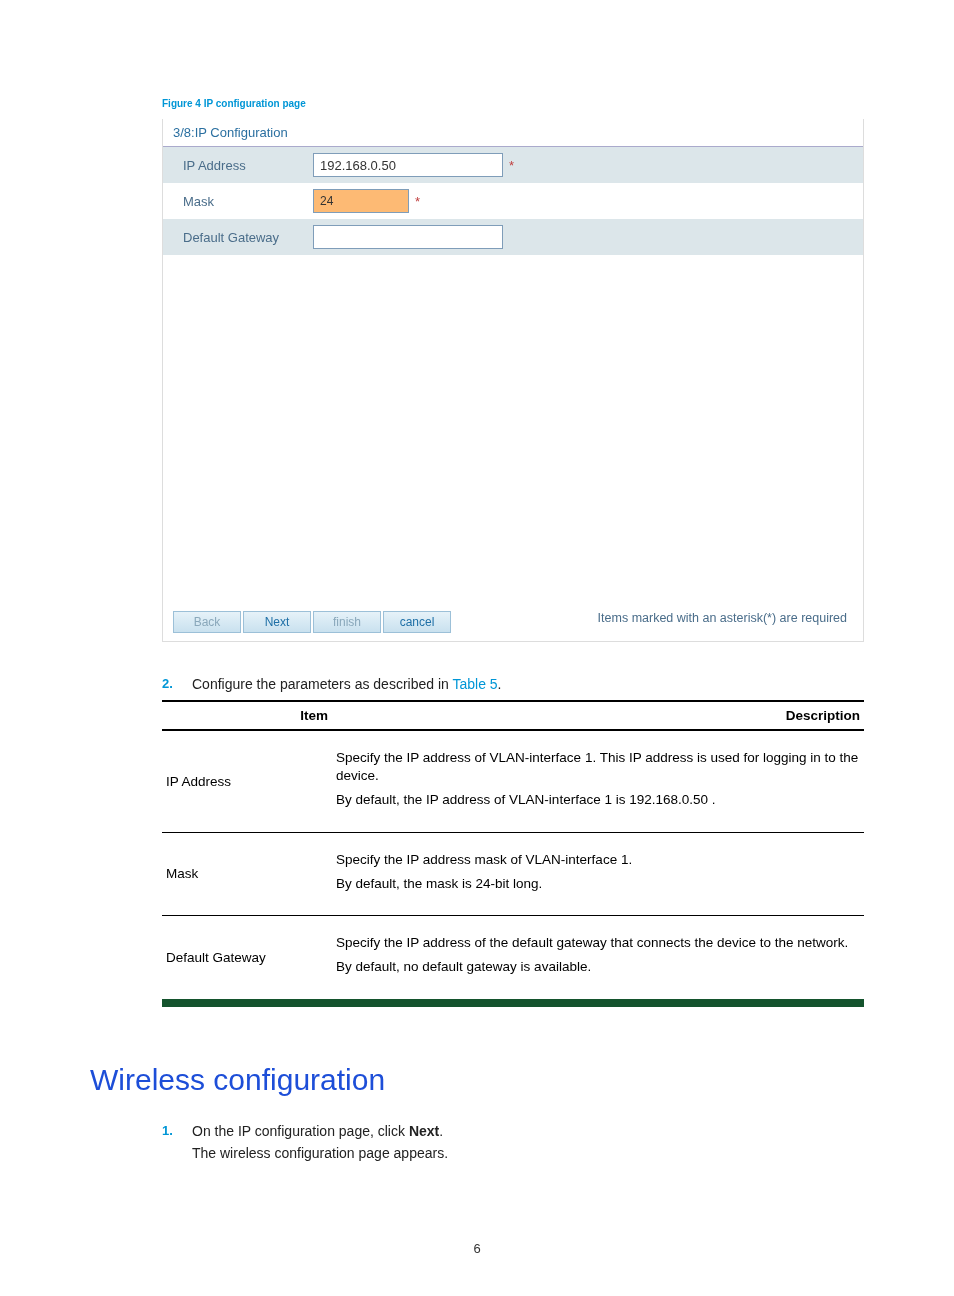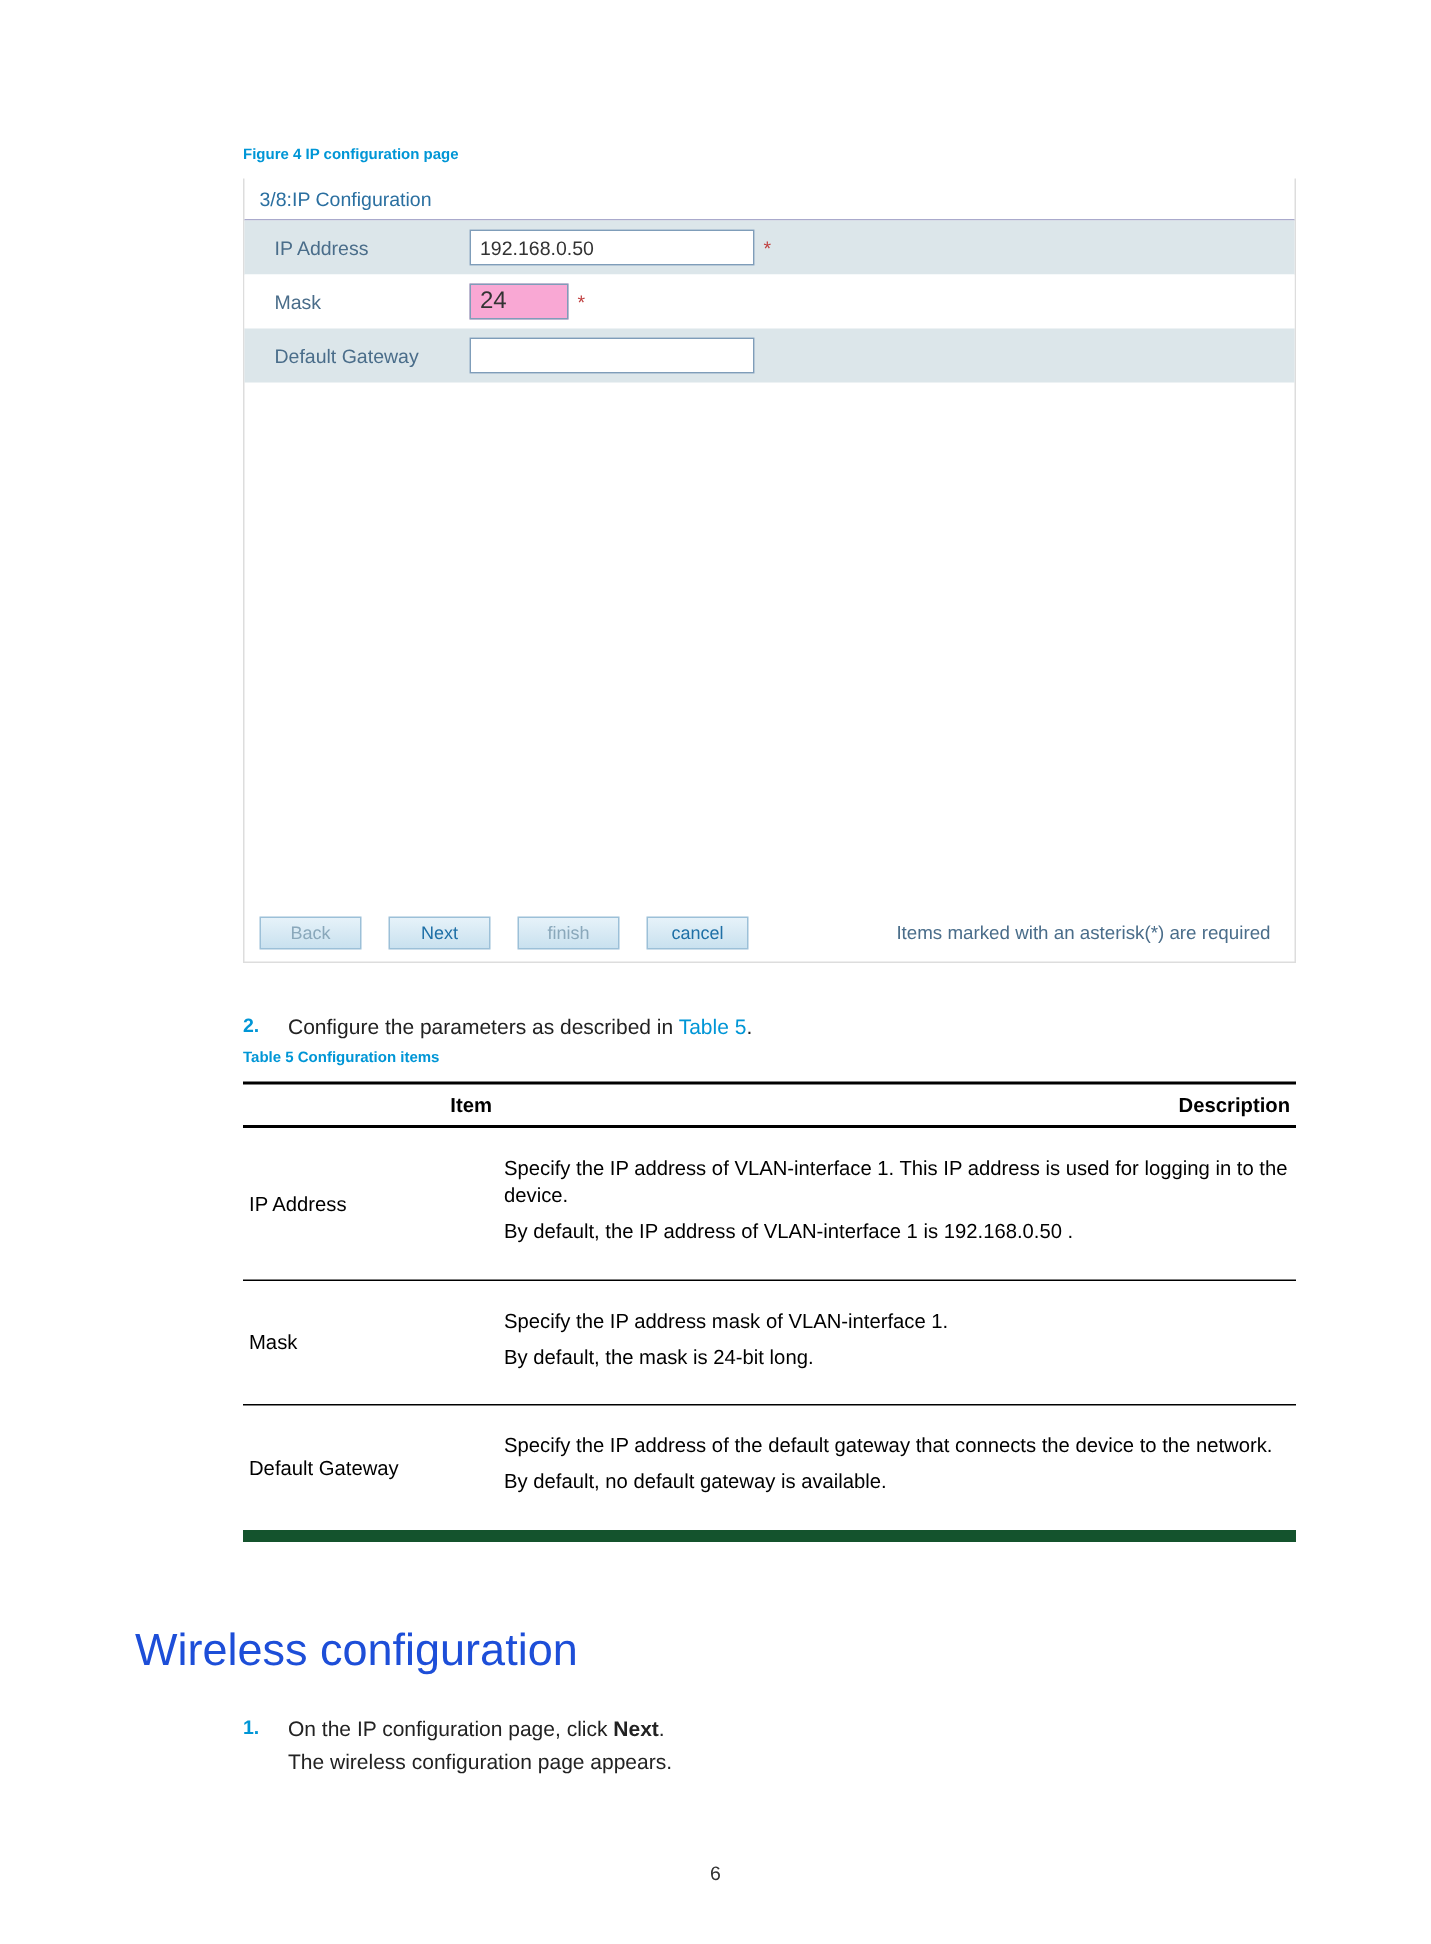--- a/index.html
+++ b/index.html
@@ -60,39 +60,39 @@
     .ss-input-lg {
       width: 190px;
       height: 24px;
       border: 1px solid #7f9db9;
       background: #fff;
       padding: 2px 6px;
       color: #333;
       font-size: 13px;
     }
     .ss-input-sm {
-      width: 66px;
+      width: 96px;
       height: 24px;
       border: 1px solid #7f9db9;
-      background: #f9a8d4;
+      background: #fdba74;
       padding: 2px 6px;
       color: #333;
-      font-size: 16px;
+      font-size: 12px;
     }
     .ast {
       color: #c04040;
       margin-left: 6px;
       display: inline-block;
       vertical-align: middle;
     }
     .ss-footer {
       display: flex;
-      align-items: center;
+      align-items: flex-start;
       padding: 4px 10px 8px 10px;
-      gap: 18px;
+      gap: 2px;
     }
     .wiz-btn {
       width: 68px;
       height: 22px;
       border: 1px solid #9cc0d8;
       background: linear-gradient(#e6f2f9, #c9e1ef);
       color: #1e6fa6;
       font-size: 12px;
       text-align: center;
       line-height: 18px;
@@ -199,21 +199,20 @@
       </div>
     </div>
 
     <div class="step-line">
       <span class="step-num">2.</span>
       <span class="step-text">
         <span>Configure the parameters as described in </span><span class="link">Table 5</span><span>.</span>
       </span>
     </div>
 
-    <div class="table-caption">Table 5 Configuration items</div>
 
     <table class="cfg">
       <thead>
         <tr>
           <th class="col-item">Item</th>
           <th>Description</th>
         </tr>
       </thead>
       <tbody>
         <tr>

